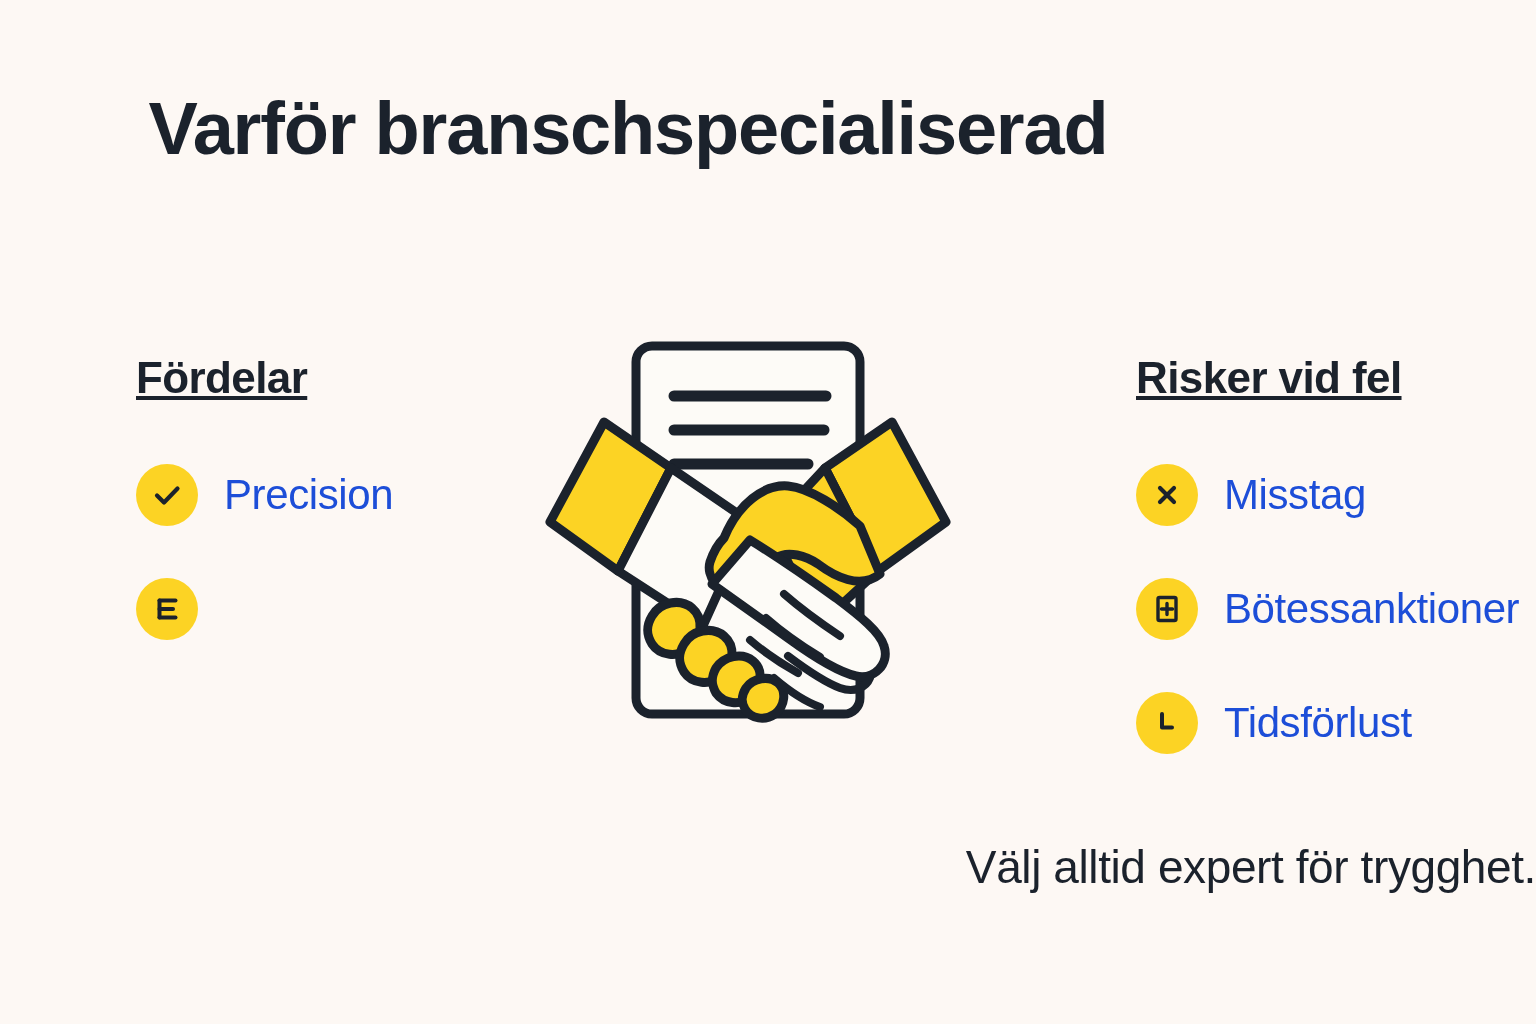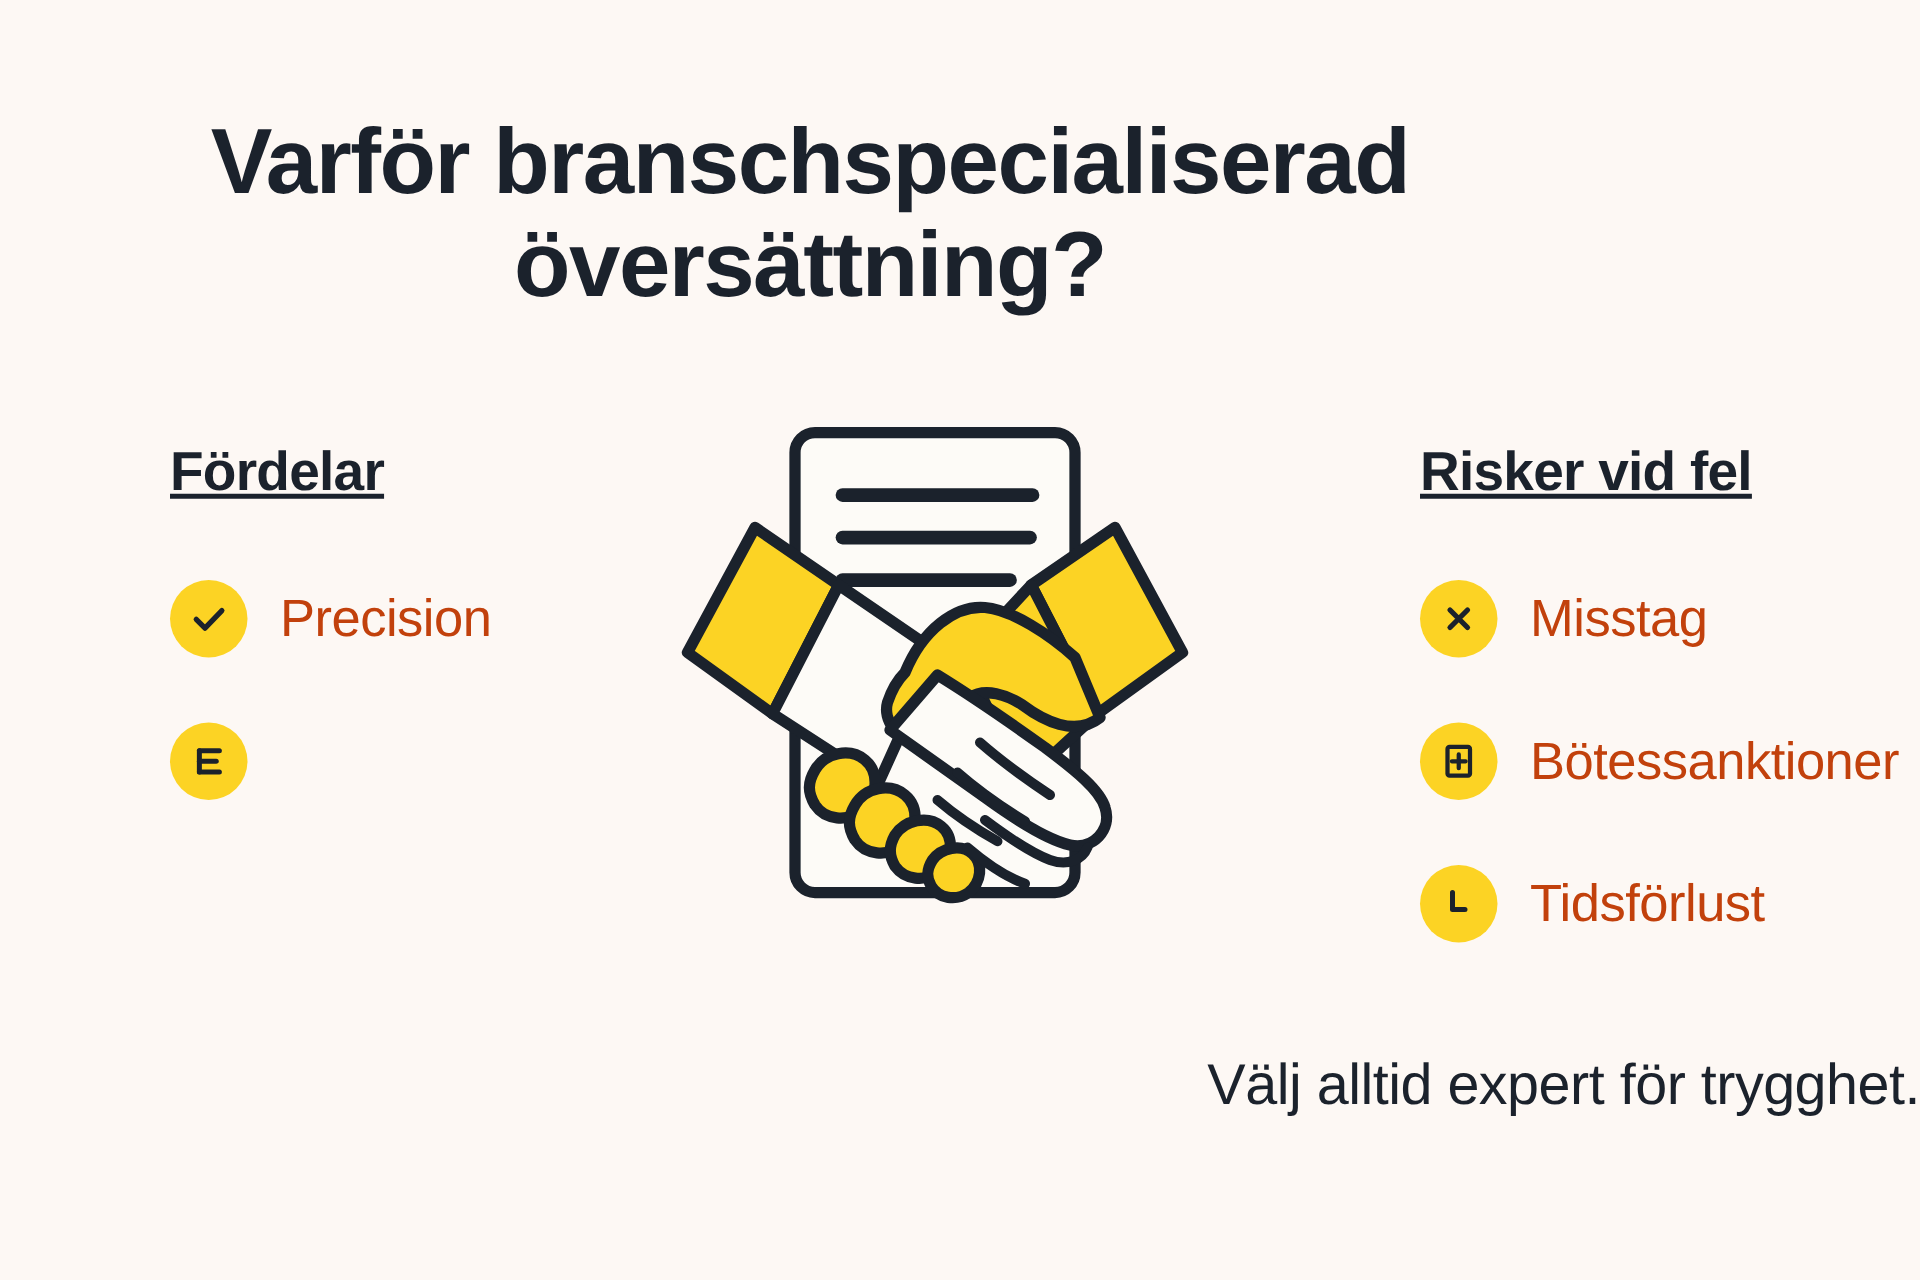--- a/index.html
+++ b/index.html
@@ -23,21 +23,20 @@
     background: #FDF8F4;
   }
 
   
   .title-block {
     position: absolute;
     top: 88px;
     left: 0;
     width: 1256px;
     text-align: center;
-    padding-left: 20px;
   }
   .title-line {
     font-size: 74px;
     font-weight: 700;
     line-height: 1.12;
     letter-spacing: -1.2px;
     color: #1B222C;
     white-space: nowrap;
   }
 
@@ -79,21 +78,21 @@
     display: flex;
     align-items: center;
     justify-content: center;
   }
   .badge svg { display: block; }
   .item-label {
     font-size: 42px;
     font-weight: 400;
     letter-spacing: -0.4px;
     line-height: 1;
-    color: #c2410c;
+    color: #1d4ed8;
     white-space: nowrap;
   }
 
   
   .illustration {
     position: absolute;
     top: 326px;
     left: 488px;
     width: 520px;
     height: 412px;
@@ -113,21 +112,20 @@
     color: #1B222C;
   }
 </style>
 </head>
 <body>
 
 <div class="poster">
 
   <div class="title-block">
     <div class="title-line">Varför branschspecialiserad</div>
-    <div class="title-line">översättning?</div>
   </div>
 
   <div class="col col-left">
     <div class="col-heading">Fördelar</div>
     <div class="item-list">
 
       <div class="item">
         <span class="badge">
           <svg viewBox="0 0 40 40" width="40" height="40" aria-hidden="true">
             <path d="M10 20.5 L17 27.5 L30.5 13.5" fill="none" stroke="#1B222C" stroke-width="4.2" stroke-linecap="round" stroke-linejoin="round"></path>

